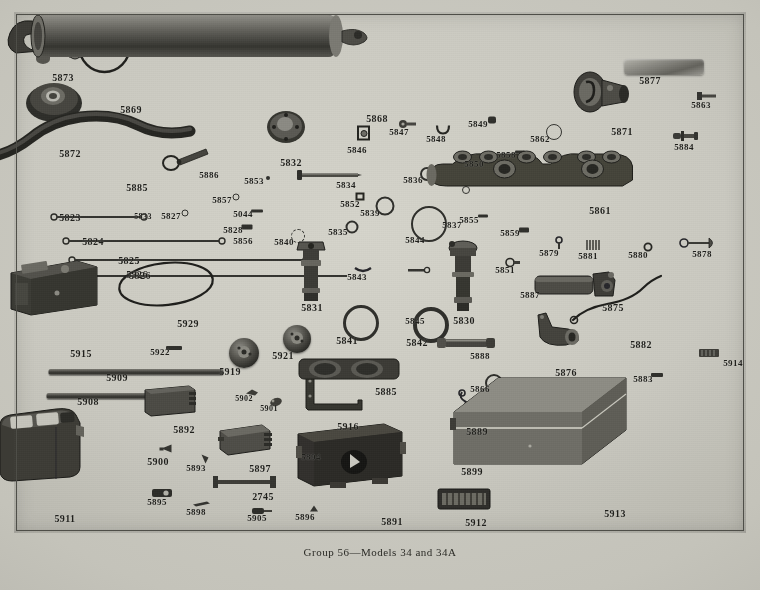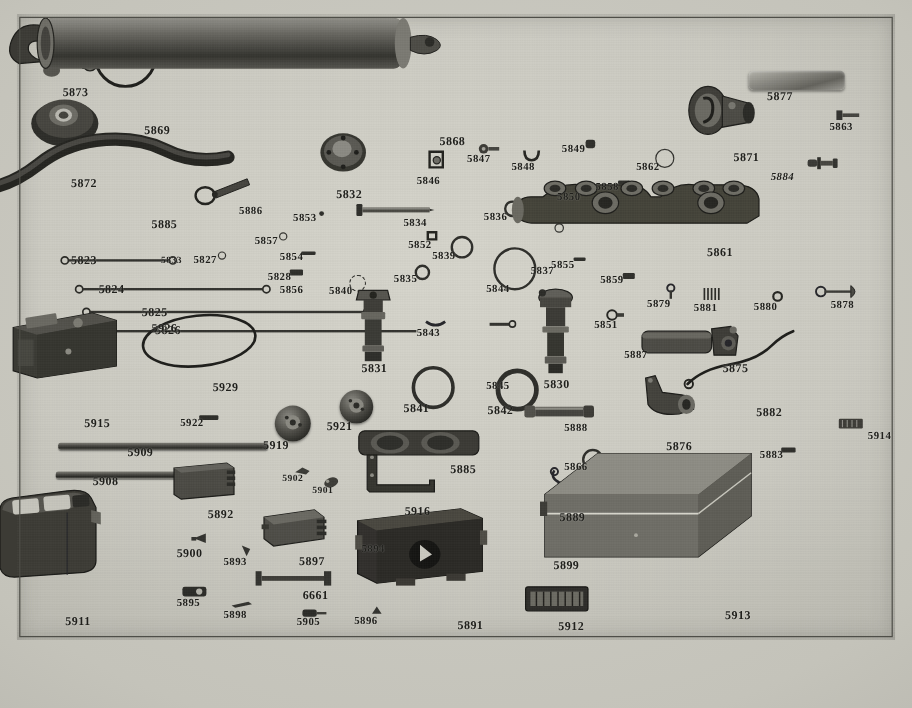--- a/index.html
+++ b/index.html
@@ -695,40 +695,40 @@
 
   <div id="labels">
       <div class="part-label sz-lg" style="left: 63px; top: 72px;">5873</div>
       <div class="part-label sz-lg" style="left: 131px; top: 104px;">5869</div>
       <div class="part-label sz-lg" style="left: 70px; top: 148px;">5872</div>
       <div class="part-label sz-lg" style="left: 377px; top: 89px; margin-top: 24px;">5868</div>
       <div class="part-label sz-lg" style="left: 137px; top: 182px;">5885</div>
       <div class="part-label sz-lg" style="left: 650px; top: 75px;">5877</div>
       <div class="part-label sz-lg" style="left: 622px; top: 126px;">5871</div>
       <div class="part-label sz-md" style="left: 701px; top: 100px;">5863</div>
-      <div class="part-label sz-md" style="left: 652px; top: 142px; font-style: italic;">5884</div>
+      <div class="part-label sz-md" style="left: 684px; top: 142px;">5884</div>
       <div class="part-label sz-lg" style="left: 291px; top: 157px;">5832</div>
       <div class="part-label sz-md" style="left: 357px; top: 145px;">5846</div>
       <div class="part-label sz-md" style="left: 399px; top: 127px;">5847</div>
       <div class="part-label sz-md" style="left: 436px; top: 134px;">5848</div>
       <div class="part-label sz-md" style="left: 478px; top: 119px;">5849</div>
       <div class="part-label sz-md" style="left: 474px; top: 159px;">5850</div>
       <div class="part-label sz-md" style="left: 346px; top: 180px;">5834</div>
       <div class="part-label sz-md" style="left: 413px; top: 175px;">5836</div>
       <div class="part-label sz-md" style="left: 452px; top: 189px; margin-top: 31px;">5837</div>
       <div class="part-label sz-md" style="left: 350px; top: 199px;">5852</div>
       <div class="part-label sz-md" style="left: 370px; top: 208px;">5839</div>
       <div class="part-label sz-md" style="left: 338px; top: 227px;">5835</div>
       <div class="part-label sz-md" style="left: 415px; top: 235px;">5844</div>
       <div class="part-label sz-md" style="left: 469px; top: 215px;">5855</div>
       <div class="part-label sz-md" style="left: 284px; top: 237px;">5840</div>
       <div class="part-label sz-md" style="left: 209px; top: 170px;">5886</div>
       <div class="part-label sz-md" style="left: 254px; top: 176px;">5853</div>
       <div class="part-label sz-md" style="left: 222px; top: 195px;">5857</div>
-      <div class="part-label sz-md" style="left: 243px; top: 209px;">5854</div>
+      <div class="part-label sz-md" style="left: 243px; top: 209px;">5044</div>
       <div class="part-label sz-md" style="left: 171px; top: 211px;">5827</div>
       <div class="part-label sz-md" style="left: 233px; top: 225px;">5828</div>
       <div class="part-label sz-md" style="left: 243px; top: 236px;">5856</div>
       <div class="part-label sz-lg" style="left: 70px; top: 212px;">5823</div>
       <div class="part-label sz-lg" style="left: 93px; top: 236px;">5824</div>
       <div class="part-label sz-lg" style="left: 129px; top: 255px;">5825</div>
       <div class="part-label sz-lg" style="left: 140px; top: 270px;">5826</div>
       <div class="part-label sz-lg" style="left: 600px; top: 205px;">5861</div>
       <div class="part-label sz-md" style="left: 510px; top: 228px;">5859</div>
       <div class="part-label sz-md" style="left: 505px; top: 265px;">5851</div>
@@ -763,26 +763,27 @@
       <div class="part-label sz-lg" style="left: 348px; top: 421px;">5916</div>
       <div class="part-label sz-lg" style="left: 386px; top: 386px;">5885</div>
       <div class="part-label sz-lg" style="left: 184px; top: 424px;">5892</div>
       <div class="part-label sz-lg" style="left: 158px; top: 456px;">5900</div>
       <div class="part-label sz-md" style="left: 196px; top: 463px;">5893</div>
       <div class="part-label sz-md" style="left: 157px; top: 497px;">5895</div>
       <div class="part-label sz-md" style="left: 196px; top: 507px;">5898</div>
       <div class="part-label sz-lg" style="left: 65px; top: 513px;">5911</div>
       <div class="part-label sz-lg" style="left: 260px; top: 463px;">5897</div>
       <div class="part-label sz-md" style="left: 311px; top: 452px;">5894</div>
-      <div class="part-label sz-lg" style="left: 263px; top: 491px;">6661</div>
+      <div class="part-label sz-lg" style="left: 263px; top: 491px;">2745</div>
       <div class="part-label sz-md" style="left: 257px; top: 513px;">5905</div>
       <div class="part-label sz-md" style="left: 305px; top: 512px;">5896</div>
       <div class="part-label sz-lg" style="left: 392px; top: 516px;">5891</div>
       <div class="part-label sz-lg" style="left: 477px; top: 426px;">5889</div>
       <div class="part-label sz-lg" style="left: 472px; top: 466px;">5899</div>
       <div class="part-label sz-lg" style="left: 476px; top: 517px;">5912</div>
       <div class="part-label sz-lg" style="left: 615px; top: 508px;">5913</div>
       <div class="part-label sz-md" style="left: 540px; top: 134px;">5862</div>
       <div class="part-label sz-md" style="left: 506px; top: 150px;">5858</div>
       <div class="part-label sz-sm" style="left: 143px; top: 212px;">5833</div>
     </div>
 
+  <div id="caption">Group 56—Models 34 and 34A</div>
 </div>
 
 </body></html>

